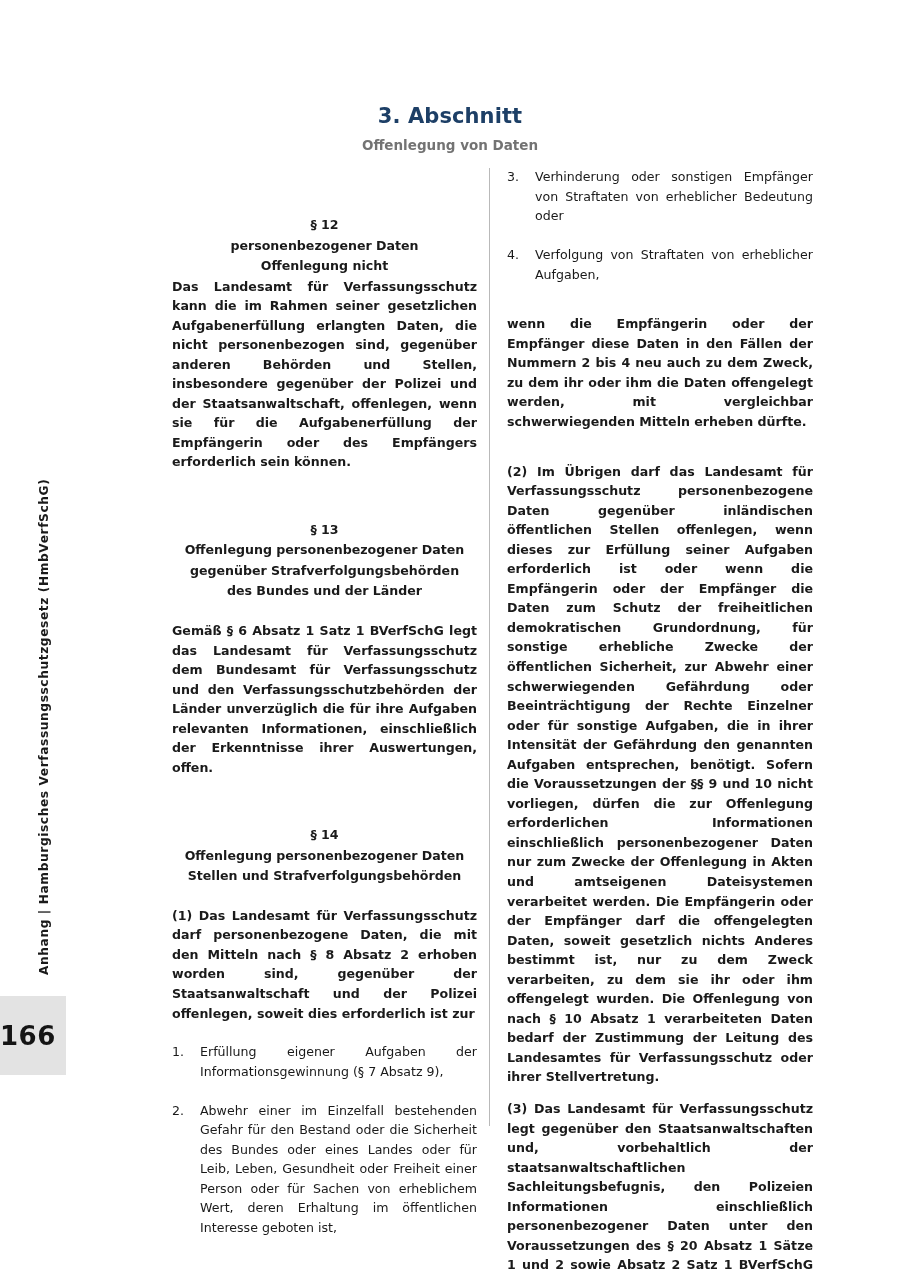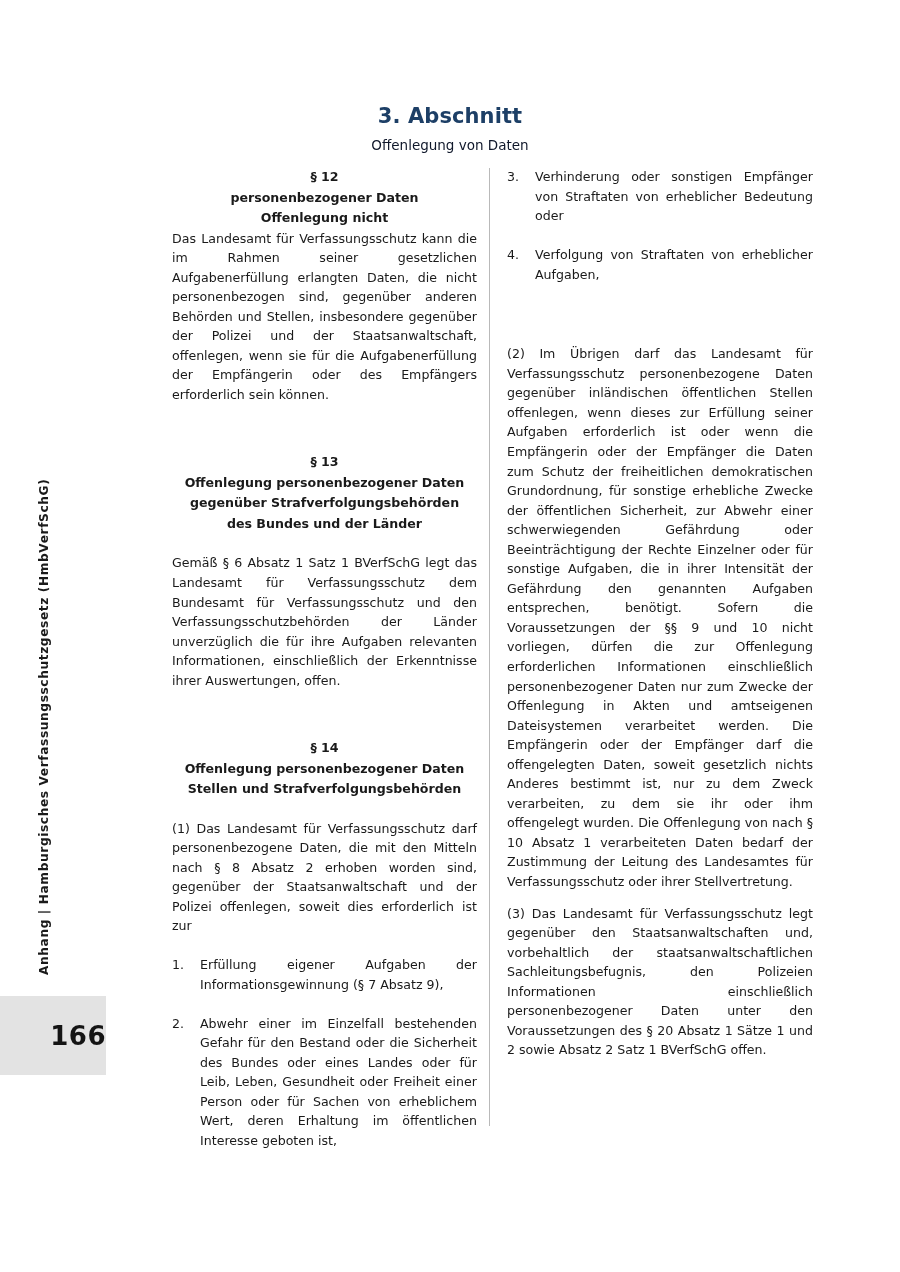--- a/index.html
+++ b/index.html
@@ -27,22 +27,22 @@
   }
   #section-title {
     font-size: 21px;
     font-weight: bold;
     color: #1d3f66;
     letter-spacing: 0.1px;
     line-height: 1.2;
   }
   #section-subtitle {
     font-size: 13.5px;
-    font-weight: normal;
-    color: #0f172a;
+    font-weight: bold;
+    color: #737373;
     margin-top: 8px;
     line-height: 1.2;
   }
 
   
   #running-head {
     position: absolute;
     left: 37px;
     top: 975px;
     transform-origin: 0 0;
@@ -52,26 +52,26 @@
     font-weight: bold;
     color: #1a1a1a;
     letter-spacing: 0.6px;
   }
 
   
   #page-number-box {
     position: absolute;
     left: 0;
     top: 996px;
-    width: 106px;
+    width: 66px;
     height: 79px;
     background: #e3e3e3;
     display: flex;
     align-items: center;
-    justify-content: flex-end;
+    justify-content: flex-start;
   }
   #page-number {
     font-size: 26px;
     font-weight: bold;
     color: #141414;
     letter-spacing: 0.5px;
   }
 
   
   #column-divider {
@@ -83,28 +83,29 @@
     background: #b9b9b9;
   }
 
   
   .column {
     position: absolute;
     top: 167px;
     font-size: 12.6px;
     line-height: 19.55px;
   }
-  #left-column  { left: 172px; width: 305px; }
+  #left-column  { left: 172px; width: 305px; margin-top: 48px; }
   #right-column { left: 507px; width: 306px; }
 
   .para {
     text-align: justify;
     text-justify: inter-word;
     margin: 0;
     hyphens: manual;
+    font-weight: bold;
   }
 
   .art-head {
     text-align: center;
     font-weight: bold;
     margin: 0;
     line-height: 20.5px;
   }
   .art-num { margin-bottom: 0; }
 
@@ -199,20 +200,21 @@
       <span class="num-text">Verhinderung oder sonstigen Empfänger von Straftaten von erheblicher Bedeutung oder</span>
     </li>
     <li class="num-item">
       <span class="num-marker">4.</span>
       <span class="num-text">Verfolgung von Straftaten von erheblicher Aufgaben,</span>
     </li>
   </ul>
 
   <div class="spacer-md"></div>
 
+  <p class="para">wenn die Empfängerin oder der Empfänger diese Daten in den Fällen der Nummern 2 bis 4 neu auch zu dem Zweck, zu dem ihr oder ihm die Daten offengelegt werden, mit vergleichbar schwerwiegenden Mitteln erheben dürfte.</p>
 
   <div class="spacer-md"></div>
 
   <p class="para">(2) Im Übrigen darf das Landesamt für Verfassungsschutz personenbezogene Daten gegenüber inländischen öffentlichen Stellen offenlegen, wenn dieses zur Erfüllung seiner Aufgaben erforderlich ist oder wenn die Empfängerin oder der Empfänger die Daten zum Schutz der freiheitlichen demokratischen Grundordnung, für sonstige erhebliche Zwecke der öffentlichen Sicherheit, zur Abwehr einer schwerwiegenden Gefährdung oder Beeinträchtigung der Rechte Einzelner oder für sonstige Aufgaben, die in ihrer Intensität der Gefährdung den genannten Aufgaben entsprechen, benötigt. Sofern die Voraussetzungen der §§ 9 und 10 nicht vorliegen, dürfen die zur Offenlegung erforderlichen Informationen einschließlich personenbezogener Daten nur zum Zwecke der Offenlegung in Akten und amtseigenen Dateisystemen verarbeitet werden. Die Empfängerin oder der Empfänger darf die offengelegten Daten, soweit gesetzlich nichts Anderes bestimmt ist, nur zu dem Zweck verarbeiten, zu dem sie ihr oder ihm offengelegt wurden. Die Offenlegung von nach § 10 Absatz 1 verarbeiteten Daten bedarf der Zustimmung der Leitung des Landesamtes für Verfassungsschutz oder ihrer Stellvertretung.</p>
 
   <div class="spacer-xs"></div>
 
   <p class="para">(3) Das Landesamt für Verfassungsschutz legt gegenüber den Staatsanwaltschaften und, vorbehaltlich der staatsanwaltschaftlichen Sachleitungsbefugnis, den Polizeien Informationen einschließlich personenbezogener Daten unter den Voraussetzungen des § 20 Absatz 1 Sätze 1 und 2 sowie Absatz 2 Satz 1 BVerfSchG offen.</p>
 
 </div>

